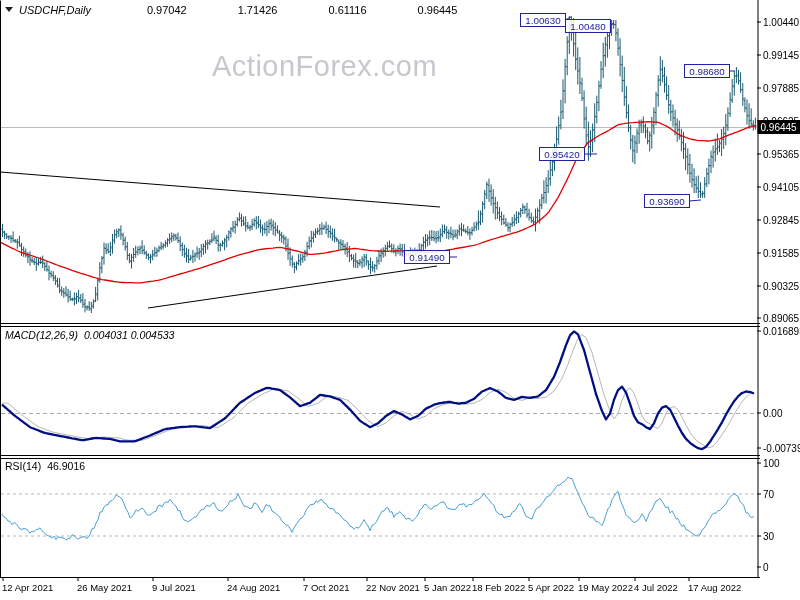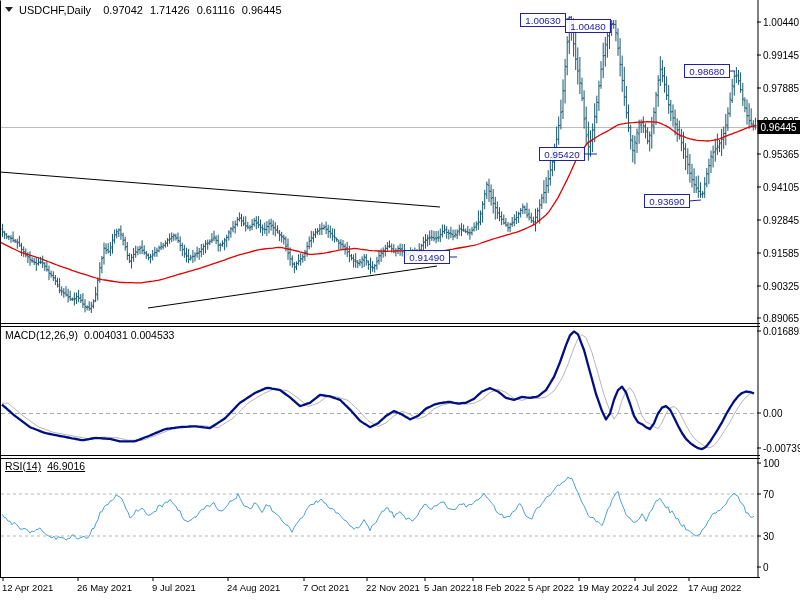--- a/index.html
+++ b/index.html
@@ -4,28 +4,28 @@
 <style>
   html,body{margin:0;padding:0;background:#fff;}
   .screen{position:relative;width:800px;height:600px;background:#fff;overflow:hidden;
           font-family:"Liberation Sans",sans-serif;}
   svg{position:absolute;left:0;top:0;}
   svg text{font-family:"Liberation Sans",sans-serif;}
   .titlebar{position:absolute;left:5px;top:4px;font-size:11px;color:#000;white-space:nowrap;}
   .tri{display:inline-block;width:0;height:0;border-left:4px solid transparent;
        border-right:4px solid transparent;border-top:5px solid #222;margin-right:6px;
        vertical-align:2px;}
-  .sym{margin-right:12px;}
-  .q{margin-right:7px;}
+  .sym{margin-right:12px;font-style:italic;}
+  .q{margin-right:7px;margin-left:44px;}
   .watermark{position:absolute;left:212px;top:50px;font-size:29px;color:#c7c7ce;
              letter-spacing:0.5px;}
   .paneLabel{position:absolute;left:5px;font-size:10.5px;color:#000;white-space:nowrap;}
   .paneLabel span{margin-right:6px;}
-  .macdLab{top:329px;}
-  .rsiLab{top:460px;text-decoration:underline;}
+  .macdLab{top:329px;font-style:italic;}
+  .rsiLab{top:460px;}
 </style>
 </head>
 <body>
 
 <div class="screen">
   <svg id="cv" width="800" height="600" viewBox="0 0 800 600">
       <line x1="1" y1="127.5" x2="757" y2="127.5" stroke="#bcbcbc" stroke-width="1"></line>
       <line x1="0" y1="172" x2="440" y2="207" stroke="#000" stroke-width="1"></line>
       <line x1="148" y1="308" x2="437" y2="266" stroke="#000" stroke-width="1"></line>
       <path d="M2.5 223.8V237.1M1.3 229.1h1.2M2.5 231.3h1.2M4.6 230.9V239.1M3.4 232.5h1.2M4.6 233.9h1.2M6.7 233.2V239.0M5.5 234.9h1.2M6.7 236.8h1.2M8.8 235.3V240.1M7.6 236.9h1.2M8.8 236.8h1.2M11.0 235.0V242.8M9.8 237.9h1.2M11.0 238.6h1.2M13.1 231.4V242.2M11.9 238.0h1.2M13.1 240.3h1.2M15.2 238.9V243.1M14.0 240.9h1.2M15.2 240.9h1.2M17.3 238.8V248.7M16.1 241.9h1.2M17.3 242.9h1.2M19.4 235.8V246.8M18.2 242.2h1.2M19.4 244.9h1.2M21.5 242.8V256.1M20.3 245.9h1.2M21.5 249.6h1.2M23.7 246.4V256.9M22.5 249.3h1.2M23.7 251.7h1.2M25.8 248.5V257.5M24.6 252.2h1.2M25.8 255.0h1.2M27.9 252.1V263.0M26.7 255.2h1.2M27.9 256.7h1.2M30.0 251.3V265.8M28.8 257.1h1.2M30.0 259.6h1.2M32.1 257.2V262.9M30.9 260.7h1.2M32.1 260.7h1.2M34.2 258.0V265.0M33.0 261.7h1.2M34.2 262.7h1.2M36.3 257.4V270.9M35.1 262.4h1.2M36.3 264.2h1.2M38.5 258.1V265.6M37.3 263.5h1.2M38.5 262.0h1.2M40.6 256.8V264.0M39.4 262.4h1.2M40.6 262.5h1.2M42.7 255.6V268.0M41.5 261.6h1.2M42.7 263.0h1.2M44.8 262.1V271.1M43.6 263.7h1.2M44.8 266.1h1.2M46.9 261.0V271.7M45.7 266.3h1.2M46.9 269.5h1.2M49.0 265.5V280.2M47.8 270.2h1.2M49.0 273.2h1.2M51.1 270.5V277.6M49.9 273.7h1.2M51.1 275.0h1.2M53.3 271.2V281.1M52.1 275.6h1.2M53.3 277.4h1.2M55.4 275.0V285.1M54.2 278.2h1.2M55.4 280.6h1.2M57.5 277.6V287.5M56.3 281.5h1.2M57.5 286.2h1.2M59.6 278.1V293.3M58.4 284.8h1.2M59.6 290.6h1.2M61.7 286.4V295.7M60.5 290.0h1.2M61.7 291.1h1.2M63.8 288.1V297.8M62.6 292.1h1.2M63.8 293.0h1.2M66.0 286.1V296.5M64.8 293.0h1.2M66.0 294.8h1.2M68.1 288.8V302.5M66.9 295.1h1.2M68.1 297.3h1.2M70.2 290.6V301.0M69.0 296.6h1.2M70.2 298.9h1.2M72.3 297.5V301.1M71.1 299.3h1.2M72.3 299.5h1.2M74.4 292.4V305.5M73.2 298.8h1.2M74.4 299.0h1.2M76.5 292.6V304.1M75.3 298.4h1.2M76.5 296.8h1.2M78.6 289.9V302.3M77.4 296.6h1.2M78.6 298.4h1.2M80.8 294.0V303.0M79.6 297.7h1.2M80.8 300.4h1.2M82.9 293.2V307.9M81.7 300.1h1.2M82.9 304.1h1.2M85.0 299.1V312.4M83.8 304.1h1.2M85.0 306.6h1.2M87.1 305.3V310.4M85.9 307.5h1.2M87.1 306.9h1.2M89.2 301.3V310.9M88.0 307.1h1.2M89.2 308.4h1.2M91.3 301.9V313.0M90.1 308.8h1.2M91.3 305.2h1.2M93.4 299.3V308.5M92.2 306.6h1.2M93.4 301.9h1.2M95.6 286.8V302.1M94.4 300.7h1.2M95.6 293.9h1.2M97.7 277.5V300.5M96.5 295.0h1.2M97.7 280.4h1.2M99.8 262.1V282.7M98.6 279.5h1.2M99.8 267.8h1.2M101.9 255.9V273.3M100.7 267.9h1.2M101.9 258.5h1.2M104.0 242.5V264.6M102.8 257.5h1.2M104.0 248.1h1.2M106.1 243.4V254.2M104.9 248.4h1.2M106.1 250.6h1.2M108.2 243.2V253.5M107.0 249.6h1.2M108.2 252.0h1.2M110.4 242.0V256.1M109.2 251.4h1.2M110.4 248.1h1.2M112.5 233.9V253.7M111.3 246.9h1.2M112.5 240.8h1.2M114.6 229.5V243.6M113.4 239.8h1.2M114.6 234.9h1.2M116.7 228.7V238.4M115.5 234.6h1.2M116.7 231.6h1.2M118.8 228.4V237.0M117.6 233.2h1.2M118.8 229.9h1.2M120.9 225.4V239.8M119.7 230.3h1.2M120.9 234.1h1.2M123.1 232.7V245.4M121.9 235.4h1.2M123.1 240.3h1.2M125.2 236.7V250.6M124.0 240.1h1.2M125.2 247.2h1.2M127.3 242.0V260.1M126.1 246.6h1.2M127.3 255.4h1.2M129.4 253.1V263.2M128.2 255.5h1.2M129.4 260.4h1.2M131.5 253.9V268.5M130.3 261.4h1.2M131.5 257.3h1.2M133.6 247.9V261.7M132.4 257.5h1.2M133.6 254.4h1.2M135.7 245.7V257.8M134.5 254.5h1.2M135.7 251.9h1.2M137.9 246.3V255.3M136.7 252.3h1.2M137.9 249.8h1.2M140.0 245.6V254.1M138.8 249.5h1.2M140.0 248.3h1.2M142.1 240.2V254.0M140.9 247.3h1.2M142.1 250.7h1.2M144.2 245.3V254.8M143.0 250.1h1.2M144.2 252.7h1.2M146.3 251.0V258.9M145.1 253.0h1.2M146.3 254.3h1.2M148.4 253.4V260.3M147.2 255.4h1.2M148.4 257.7h1.2M150.5 253.9V263.4M149.3 257.5h1.2M150.5 257.0h1.2M152.7 249.9V260.4M151.5 256.1h1.2M152.7 254.9h1.2M154.8 246.8V256.8M153.6 253.9h1.2M154.8 252.5h1.2M156.9 247.7V256.8M155.7 252.6h1.2M156.9 250.9h1.2M159.0 245.6V252.3M157.8 250.7h1.2M159.0 247.9h1.2M161.1 241.9V250.1M159.9 247.8h1.2M161.1 246.2h1.2M163.2 243.1V249.4M162.0 247.0h1.2M163.2 245.2h1.2M165.4 240.4V247.6M164.2 245.3h1.2M165.4 242.8h1.2M167.5 238.2V246.7M166.3 243.5h1.2M167.5 239.9h1.2M169.6 233.4V243.9M168.4 240.1h1.2M169.6 239.0h1.2M171.7 232.4V242.2M170.5 238.6h1.2M171.7 236.5h1.2M173.8 233.4V240.9M172.6 237.9h1.2M173.8 235.3h1.2M175.9 233.8V240.5M174.7 236.2h1.2M175.9 238.0h1.2M178.0 232.5V243.0M176.8 237.9h1.2M178.0 240.6h1.2M180.2 236.4V251.1M179.0 241.1h1.2M180.2 245.6h1.2M182.3 242.6V256.2M181.1 245.5h1.2M182.3 249.7h1.2M184.4 244.7V257.8M183.2 249.3h1.2M184.4 254.2h1.2M186.5 247.7V262.4M185.3 253.2h1.2M186.5 256.3h1.2M188.6 248.9V263.2M187.4 255.4h1.2M188.6 259.5h1.2M190.7 254.9V260.6M189.5 259.0h1.2M190.7 257.9h1.2M192.9 249.9V263.0M191.7 256.8h1.2M192.9 256.4h1.2M195.0 252.3V261.5M193.8 256.2h1.2M195.0 255.0h1.2M197.1 246.6V257.8M195.9 253.4h1.2M197.1 253.1h1.2M199.2 248.0V259.8M198.0 253.1h1.2M199.2 252.0h1.2M201.3 244.0V257.1M200.1 251.6h1.2M201.3 248.9h1.2M203.4 243.5V255.0M202.2 249.3h1.2M203.4 246.4h1.2M205.5 240.2V253.3M204.3 246.4h1.2M205.5 243.3h1.2M207.7 239.6V249.7M206.5 244.3h1.2M207.7 243.1h1.2M209.8 239.4V245.1M208.6 243.2h1.2M209.8 241.6h1.2M211.9 233.2V243.1M210.7 240.1h1.2M211.9 240.2h1.2M214.0 230.7V241.2M212.8 238.8h1.2M214.0 237.1h1.2M216.1 235.4V244.2M214.9 238.3h1.2M216.1 240.3h1.2M218.2 234.7V251.6M217.0 240.7h1.2M218.2 245.1h1.2M220.3 242.8V251.4M219.1 245.2h1.2M220.3 244.9h1.2M222.5 240.5V246.7M221.3 245.2h1.2M222.5 243.0h1.2M224.6 237.9V250.3M223.4 243.6h1.2M224.6 239.8h1.2M226.7 234.7V247.4M225.5 241.0h1.2M226.7 237.4h1.2M228.8 230.3V240.6M227.6 237.3h1.2M228.8 232.0h1.2M230.9 227.1V237.7M229.7 233.3h1.2M230.9 228.8h1.2M233.0 221.0V232.3M231.8 229.1h1.2M233.0 227.1h1.2M235.2 220.5V233.5M234.0 227.3h1.2M235.2 224.1h1.2M237.3 217.0V226.5M236.1 224.5h1.2M237.3 219.4h1.2M239.4 212.4V221.5M238.2 219.6h1.2M239.4 218.6h1.2M241.5 213.9V226.5M240.3 217.8h1.2M241.5 221.1h1.2M243.6 216.4V226.0M242.4 220.7h1.2M243.6 224.0h1.2M245.7 216.2V231.5M244.5 222.9h1.2M245.7 226.2h1.2M247.8 221.9V229.3M246.6 225.8h1.2M247.8 227.1h1.2M250.0 224.8V231.1M248.8 228.1h1.2M250.0 227.3h1.2M252.1 219.2V230.2M250.9 226.7h1.2M252.1 224.4h1.2M254.2 217.9V226.7M253.0 224.2h1.2M254.2 220.6h1.2M256.3 216.2V229.3M255.1 220.7h1.2M256.3 223.5h1.2M258.4 216.0V228.2M257.2 222.4h1.2M258.4 224.8h1.2M260.5 219.5V232.8M259.3 224.9h1.2M260.5 227.3h1.2M262.6 224.5V235.9M261.4 227.8h1.2M262.6 228.9h1.2M264.8 222.5V233.9M263.6 229.0h1.2M264.8 229.5h1.2M266.9 221.1V236.1M265.7 229.6h1.2M266.9 226.4h1.2M269.0 219.4V233.3M267.8 226.5h1.2M269.0 223.8h1.2M271.1 218.6V230.6M269.9 223.1h1.2M271.1 226.0h1.2M273.2 220.3V235.1M272.0 225.2h1.2M273.2 228.0h1.2M275.3 222.2V236.3M274.1 227.4h1.2M275.3 230.2h1.2M277.5 225.3V233.4M276.3 230.0h1.2M277.5 231.9h1.2M279.6 230.0V241.1M278.4 233.2h1.2M279.6 234.4h1.2M281.7 231.9V242.6M280.5 235.5h1.2M281.7 236.3h1.2M283.8 234.7V244.5M282.6 237.5h1.2M283.8 238.3h1.2M285.9 236.3V251.4M284.7 239.2h1.2M285.9 246.5h1.2M288.0 238.5V259.8M286.8 244.9h1.2M288.0 253.3h1.2M290.1 247.4V265.8M288.9 252.7h1.2M290.1 258.8h1.2M292.3 255.4V267.6M291.1 259.0h1.2M292.3 264.1h1.2M294.4 262.0V273.1M293.2 264.0h1.2M294.4 266.7h1.2M296.5 261.4V270.1M295.3 267.2h1.2M296.5 263.5h1.2M298.6 254.2V265.4M297.4 263.3h1.2M298.6 260.7h1.2M300.7 253.4V265.6M299.5 261.1h1.2M300.7 258.8h1.2M302.8 253.7V262.7M301.6 259.1h1.2M302.8 257.0h1.2M304.9 249.8V261.0M303.7 256.7h1.2M304.9 252.3h1.2M307.1 241.8V256.7M305.9 252.0h1.2M307.1 246.6h1.2M309.2 236.5V249.3M308.0 246.4h1.2M309.2 241.5h1.2M311.3 230.8V247.5M310.1 240.5h1.2M311.3 237.6h1.2M313.4 231.2V242.6M312.2 238.3h1.2M313.4 234.3h1.2M315.5 228.5V238.0M314.3 234.9h1.2M315.5 231.8h1.2M317.6 227.9V234.8M316.4 232.7h1.2M317.6 231.4h1.2M319.8 224.1V235.2M318.6 230.4h1.2M319.8 229.0h1.2M321.9 222.4V235.0M320.7 228.6h1.2M321.9 228.4h1.2M324.0 224.6V229.9M322.8 228.5h1.2M324.0 227.3h1.2M326.1 221.6V234.1M324.9 226.7h1.2M326.1 229.3h1.2M328.2 224.7V237.8M327.0 229.3h1.2M328.2 231.8h1.2M330.3 225.7V238.3M329.1 231.5h1.2M330.3 233.2h1.2M332.4 228.2V240.8M331.2 233.7h1.2M332.4 236.8h1.2M334.6 228.6V242.5M333.4 235.2h1.2M334.6 237.3h1.2M336.7 237.4V241.8M335.5 238.8h1.2M336.7 239.6h1.2M338.8 239.5V249.5M337.6 241.0h1.2M338.8 243.1h1.2M340.9 239.2V249.2M339.7 242.6h1.2M340.9 244.4h1.2M343.0 240.0V250.2M341.8 244.2h1.2M343.0 246.1h1.2M345.1 243.7V254.6M343.9 246.5h1.2M345.1 248.8h1.2M347.2 241.9V257.0M346.0 248.0h1.2M347.2 252.7h1.2M349.4 246.0V262.1M348.2 251.5h1.2M349.4 255.8h1.2M351.5 253.9V260.4M350.3 255.9h1.2M351.5 258.4h1.2M353.6 254.5V267.6M352.4 258.0h1.2M353.6 261.1h1.2M355.7 253.0V267.9M354.5 259.7h1.2M355.7 261.1h1.2M357.8 260.0V268.1M356.6 262.4h1.2M357.8 263.3h1.2M359.9 258.9V266.2M358.7 263.4h1.2M359.9 261.8h1.2M362.1 256.3V268.2M360.9 262.8h1.2M362.1 259.1h1.2M364.2 254.0V267.0M363.0 260.2h1.2M364.2 256.8h1.2M366.3 253.9V265.6M365.1 257.7h1.2M366.3 260.5h1.2M368.4 260.4V269.8M367.2 262.1h1.2M368.4 264.4h1.2M370.5 257.5V274.2M369.3 264.3h1.2M370.5 267.2h1.2M372.6 261.1V271.6M371.4 266.3h1.2M372.6 267.6h1.2M374.7 264.1V272.6M373.5 268.2h1.2M374.7 265.6h1.2M376.9 256.8V269.7M375.7 265.8h1.2M376.9 261.7h1.2M379.0 250.3V264.6M377.8 260.5h1.2M379.0 255.8h1.2M381.1 248.6V262.0M379.9 255.8h1.2M381.1 252.8h1.2M383.2 247.4V257.7M382.0 253.6h1.2M383.2 250.2h1.2M385.3 244.8V256.5M384.1 250.6h1.2M385.3 248.5h1.2M387.4 242.0V251.8M386.2 248.2h1.2M387.4 246.7h1.2M389.5 240.5V248.0M388.3 246.1h1.2M389.5 246.2h1.2M391.7 243.5V252.6M390.5 246.4h1.2M391.7 248.8h1.2M393.8 244.2V253.3M392.6 248.8h1.2M393.8 251.2h1.2M395.9 248.2V256.4M394.7 252.3h1.2M395.9 250.5h1.2M398.0 245.5V254.0M396.8 250.8h1.2M398.0 248.6h1.2M400.1 243.5V255.7M398.9 248.5h1.2M400.1 249.4h1.2M402.2 244.0V256.4M401.0 248.8h1.2M402.2 252.0h1.2M404.4 244.0V257.4M403.2 250.5h1.2M404.4 252.9h1.2M406.5 252.0V255.5M405.3 254.0h1.2M406.5 254.9h1.2M408.6 250.9V255.5M407.4 254.4h1.2M408.6 255.8h1.2M410.7 247.3V255.5M409.5 254.2h1.2M410.7 254.9h1.2M412.8 249.1V255.5M411.6 254.8h1.2M412.8 255.3h1.2M414.9 247.6V255.5M413.7 254.5h1.2M414.9 254.5h1.2M417.0 249.1V255.5M415.8 255.0h1.2M417.0 251.3h1.2M419.2 243.2V253.4M418.0 251.0h1.2M419.2 249.9h1.2M421.3 243.8V254.2M420.1 249.9h1.2M421.3 245.7h1.2M423.4 236.7V251.5M422.2 245.3h1.2M423.4 242.5h1.2M425.5 234.0V248.7M424.3 241.9h1.2M425.5 240.1h1.2M427.6 234.6V246.5M426.4 240.3h1.2M427.6 238.7h1.2M429.7 230.5V245.1M428.5 237.6h1.2M429.7 238.0h1.2M431.8 230.0V240.9M430.6 236.8h1.2M431.8 237.7h1.2M434.0 230.8V241.4M432.8 237.5h1.2M434.0 238.9h1.2M436.1 231.1V243.4M434.9 238.1h1.2M436.1 238.7h1.2M438.2 230.6V241.8M437.0 237.5h1.2M438.2 238.3h1.2M440.3 228.5V242.2M439.1 237.0h1.2M440.3 234.8h1.2M442.4 224.5V237.4M441.2 234.4h1.2M442.4 231.5h1.2M444.5 224.6V233.9M443.3 231.9h1.2M444.5 229.3h1.2M446.7 226.2V238.7M445.5 230.1h1.2M446.7 232.5h1.2M448.8 229.4V239.5M447.6 232.2h1.2M448.8 233.4h1.2M450.9 226.7V238.0M449.7 232.9h1.2M450.9 233.9h1.2M453.0 229.6V240.3M451.8 234.5h1.2M453.0 236.7h1.2M455.1 229.6V237.7M453.9 235.7h1.2M455.1 234.1h1.2M457.2 229.3V239.1M456.0 235.1h1.2M457.2 232.1h1.2M459.3 224.6V235.7M458.1 231.1h1.2M459.3 229.3h1.2M461.5 223.1V236.2M460.3 228.3h1.2M461.5 230.4h1.2M463.6 224.5V231.7M462.4 229.5h1.2M463.6 230.1h1.2M465.7 228.6V233.2M464.5 231.3h1.2M465.7 231.7h1.2M467.8 226.0V235.4M466.6 231.6h1.2M467.8 232.4h1.2M469.9 228.6V239.8M468.7 233.0h1.2M469.9 233.0h1.2M472.0 226.8V235.4M470.8 232.7h1.2M472.0 230.5h1.2M474.1 222.3V231.5M472.9 229.4h1.2M474.1 227.2h1.2M476.3 221.3V230.7M475.1 227.0h1.2M476.3 224.8h1.2M478.4 210.3V229.9M477.2 223.3h1.2M478.4 221.9h1.2M480.5 210.5V225.2M479.3 222.3h1.2M480.5 213.1h1.2M482.6 201.2V222.7M481.4 214.4h1.2M482.6 204.0h1.2M484.7 189.9V209.3M483.5 204.3h1.2M484.7 193.7h1.2M486.8 181.6V199.1M485.6 194.9h1.2M486.8 184.3h1.2M489.0 178.6V201.9M487.8 185.3h1.2M489.0 191.0h1.2M491.1 184.4V205.6M489.9 191.4h1.2M491.1 198.5h1.2M493.2 189.0V213.5M492.0 197.5h1.2M493.2 203.6h1.2M495.3 196.8V219.6M494.1 203.4h1.2M495.3 207.6h1.2M497.4 201.5V218.9M496.2 207.8h1.2M497.4 213.1h1.2M499.5 207.1V221.2M498.3 212.8h1.2M499.5 216.7h1.2M501.6 211.4V225.1M500.4 216.5h1.2M501.6 219.2h1.2M503.8 214.6V224.6M502.6 219.5h1.2M503.8 223.2h1.2M505.9 218.0V226.7M504.7 222.4h1.2M505.9 225.0h1.2M508.0 222.1V231.7M506.8 225.1h1.2M508.0 227.7h1.2M510.1 222.7V232.3M508.9 227.7h1.2M510.1 224.3h1.2M512.2 217.0V226.9M511.0 224.2h1.2M512.2 223.0h1.2M514.3 214.3V226.1M513.1 222.1h1.2M514.3 219.6h1.2M516.4 211.2V224.0M515.2 219.1h1.2M516.4 217.5h1.2M518.6 211.7V223.0M517.4 217.6h1.2M518.6 213.4h1.2M520.7 208.0V217.5M519.5 214.2h1.2M520.7 210.5h1.2M522.8 203.6V214.0M521.6 210.2h1.2M522.8 207.0h1.2M524.9 205.5V213.9M523.7 207.1h1.2M524.9 209.6h1.2M527.0 202.8V217.9M525.8 209.3h1.2M527.0 215.1h1.2M529.1 208.7V220.5M527.9 214.0h1.2M529.1 217.1h1.2M531.3 212.7V223.1M530.1 217.7h1.2M531.3 220.5h1.2M533.4 216.7V224.4M532.2 220.9h1.2M533.4 221.6h1.2M535.5 208.6V231.5M534.3 222.1h1.2M535.5 217.3h1.2M537.6 207.6V221.7M536.4 217.2h1.2M537.6 210.6h1.2M539.7 199.2V223.7M538.5 210.9h1.2M539.7 204.8h1.2M541.8 193.9V209.0M540.6 205.3h1.2M541.8 198.0h1.2M543.9 180.2V203.4M542.7 198.0h1.2M543.9 192.6h1.2M546.1 177.2V203.4M544.9 192.5h1.2M546.1 185.5h1.2M548.2 170.2V193.2M547.0 185.7h1.2M548.2 179.2h1.2M550.3 158.6V185.7M549.1 178.5h1.2M550.3 170.2h1.2M552.4 149.2V176.2M551.2 169.8h1.2M552.4 161.6h1.2M554.5 143.7V170.8M553.3 162.1h1.2M554.5 151.7h1.2M556.6 126.4V159.6M555.4 150.4h1.2M556.6 139.3h1.2M558.7 116.5V144.7M557.5 139.2h1.2M558.7 125.6h1.2M560.9 99.7V129.4M559.7 125.2h1.2M560.9 112.3h1.2M563.0 79.4V119.0M561.8 111.5h1.2M563.0 91.1h1.2M565.1 58.9V103.4M563.9 90.6h1.2M565.1 66.4h1.2M567.2 36.3V75.3M566.0 66.8h1.2M567.2 42.5h1.2M569.3 16.1V54.1M568.1 41.1h1.2M569.3 27.6h1.2M571.4 16.1V40.7M570.2 26.1h1.2M571.4 31.2h1.2M573.6 18.1V56.6M572.4 30.3h1.2M573.6 43.8h1.2M575.7 31.8V70.1M574.5 43.7h1.2M575.7 59.4h1.2M577.8 47.4V84.5M576.6 58.6h1.2M577.8 71.2h1.2M579.9 57.0V94.0M578.7 70.0h1.2M579.9 82.8h1.2M582.0 77.7V101.1M580.8 83.7h1.2M582.0 98.2h1.2M584.1 90.4V128.6M582.9 98.2h1.2M584.1 119.2h1.2M586.2 106.6V144.9M585.0 118.0h1.2M586.2 136.1h1.2M588.4 121.6V160.7M587.2 134.7h1.2M588.4 147.1h1.2M590.5 130.3V156.7M589.3 146.5h1.2M590.5 140.8h1.2M592.6 123.4V152.2M591.4 141.6h1.2M592.6 130.3h1.2M594.7 103.3V142.2M593.5 129.5h1.2M594.7 116.3h1.2M596.8 95.7V123.4M595.6 117.0h1.2M596.8 102.3h1.2M598.9 80.7V110.9M597.7 102.5h1.2M598.9 86.1h1.2M601.0 61.1V88.8M599.8 85.5h1.2M601.0 69.4h1.2M603.2 42.7V78.2M602.0 69.0h1.2M603.2 55.9h1.2M605.3 36.9V66.6M604.1 55.5h1.2M605.3 44.1h1.2M607.4 31.8V57.7M606.2 45.0h1.2M607.4 35.5h1.2M609.5 22.8V49.0M608.3 36.1h1.2M609.5 28.0h1.2M611.6 20.0V35.9M610.4 27.9h1.2M611.6 24.1h1.2M613.7 20.0V28.8M612.5 23.4h1.2M613.7 24.5h1.2M615.9 20.0V41.3M614.7 24.6h1.2M615.9 32.7h1.2M618.0 28.3V55.8M616.8 33.8h1.2M618.0 48.4h1.2M620.1 38.2V76.4M618.9 47.8h1.2M620.1 64.3h1.2M622.2 55.6V91.9M621.0 64.6h1.2M622.2 80.7h1.2M624.3 66.8V105.9M623.1 80.4h1.2M624.3 97.0h1.2M626.4 86.0V118.5M625.2 97.1h1.2M626.4 113.0h1.2M628.5 104.5V132.1M627.3 112.4h1.2M628.5 127.5h1.2M630.7 124.7V149.5M629.5 128.0h1.2M630.7 139.9h1.2M632.8 134.9V162.4M631.6 140.9h1.2M632.8 150.3h1.2M634.9 135.6V164.2M633.7 150.9h1.2M634.9 142.1h1.2M637.0 128.5V153.0M635.8 143.4h1.2M637.0 132.3h1.2M639.1 119.7V143.8M637.9 133.8h1.2M639.1 123.3h1.2M641.2 119.5V133.1M640.0 125.0h1.2M641.2 122.7h1.2M643.3 116.5V133.0M642.1 122.7h1.2M643.3 125.9h1.2M645.5 123.3V138.3M644.3 126.1h1.2M645.5 130.8h1.2M647.6 127.4V144.3M646.4 132.1h1.2M647.6 140.8h1.2M649.7 131.4V151.5M648.5 141.5h1.2M649.7 135.0h1.2M651.8 116.9V148.6M650.6 136.0h1.2M651.8 125.0h1.2M653.9 107.4V134.3M652.7 126.1h1.2M653.9 112.1h1.2M656.0 91.8V125.1M654.8 112.6h1.2M656.0 94.6h1.2M658.2 75.2V106.8M657.0 95.7h1.2M658.2 80.5h1.2M660.3 56.2V86.1M659.1 79.8h1.2M660.3 69.1h1.2M662.4 60.0V82.3M661.2 69.7h1.2M662.4 76.2h1.2M664.5 67.0V92.6M663.3 75.5h1.2M664.5 84.2h1.2M666.6 76.3V100.0M665.4 84.9h1.2M666.6 95.4h1.2M668.7 85.0V113.8M667.5 95.2h1.2M668.7 104.6h1.2M670.8 99.8V121.1M669.6 105.2h1.2M670.8 111.9h1.2M673.0 104.4V126.5M671.8 111.7h1.2M673.0 117.9h1.2M675.1 109.6V135.3M673.9 118.0h1.2M675.1 123.7h1.2M677.2 118.3V141.8M676.0 124.7h1.2M677.2 129.9h1.2M679.3 120.5V139.6M678.1 129.8h1.2M679.3 135.8h1.2M681.4 128.8V151.2M680.2 136.2h1.2M681.4 142.9h1.2M683.5 131.7V158.9M682.3 142.2h1.2M683.5 148.4h1.2M685.6 143.1V170.1M684.4 149.3h1.2M685.6 156.8h1.2M687.8 148.3V174.4M686.6 156.8h1.2M687.8 164.3h1.2M689.9 154.0V182.7M688.7 164.8h1.2M689.9 173.2h1.2M692.0 163.8V187.5M690.8 173.3h1.2M692.0 179.7h1.2M694.1 168.3V193.1M692.9 179.6h1.2M694.1 184.4h1.2M696.2 176.2V193.0M695.0 185.0h1.2M696.2 188.7h1.2M698.3 175.5V197.9M697.1 188.0h1.2M698.3 191.4h1.2M700.5 182.3V197.9M699.3 191.3h1.2M700.5 193.9h1.2M702.6 190.9V197.9M701.4 194.8h1.2M702.6 193.6h1.2M704.7 177.1V197.9M703.5 193.1h1.2M704.7 184.1h1.2M706.8 167.9V187.2M705.6 183.7h1.2M706.8 173.6h1.2M708.9 158.7V184.3M707.7 174.2h1.2M708.9 165.6h1.2M711.0 150.6V173.1M709.8 165.6h1.2M711.0 156.3h1.2M713.1 145.5V167.5M711.9 157.2h1.2M713.1 152.3h1.2M715.3 138.6V161.7M714.1 151.8h1.2M715.3 149.9h1.2M717.4 133.6V154.9M716.2 148.4h1.2M717.4 146.0h1.2M719.5 140.0V152.1M718.3 147.4h1.2M719.5 143.8h1.2M721.6 129.0V156.0M720.4 142.6h1.2M721.6 139.3h1.2M723.7 126.6V148.9M722.5 139.5h1.2M723.7 133.4h1.2M725.8 113.9V145.2M724.6 133.5h1.2M725.8 125.0h1.2M727.9 107.3V130.9M726.7 125.9h1.2M727.9 113.1h1.2M730.1 92.3V116.9M728.9 113.6h1.2M730.1 99.2h1.2M732.2 78.9V103.0M731.0 100.4h1.2M732.2 85.5h1.2M734.3 71.0V95.6M733.1 86.8h1.2M734.3 76.2h1.2M736.4 67.1V83.1M735.2 76.0h1.2M736.4 75.0h1.2M738.5 70.0V84.7M737.3 76.0h1.2M738.5 80.9h1.2M740.6 72.3V92.8M739.4 80.7h1.2M740.6 89.5h1.2M742.8 82.9V105.9M741.6 90.1h1.2M742.8 99.0h1.2M744.9 97.3V112.3M743.7 100.5h1.2M744.9 107.8h1.2M747.0 99.4V124.6M745.8 108.4h1.2M747.0 115.9h1.2M749.1 103.2V128.9M747.9 115.6h1.2M749.1 120.9h1.2M751.2 108.3V127.0M750.0 120.3h1.2M751.2 123.6h1.2M753.3 120.2V130.6M752.1 124.9h1.2M753.3 125.4h1.2M755.4 117.7V129.7M754.2 126.3h1.2M755.4 125.7h1.2" stroke="#1b5a70" fill="none" stroke-width="1"></path>
@@ -120,20 +120,21 @@
       <rect x="404.5" y="250.5" width="45" height="13" fill="rgba(255,255,255,0.88)" stroke="#2121a3" stroke-width="1"></rect>
       <text x="427" y="260.5" font-size="9.8" fill="#2121a3" text-anchor="middle">0.91490</text>
       <rect x="757.5" y="120" width="42.5" height="14" fill="#000000"></rect>
       <text x="760.5" y="130.5" font-size="10" fill="#ffffff" text-anchor="start">0.96445</text>
     </svg>
 
   <div class="titlebar">
     <span class="tri"></span><span class="sym">USDCHF,Daily</span><span class="q">0.97042</span><span class="q">1.71426</span><span class="q">0.61116</span><span class="q">0.96445</span>
   </div>
 
+  <div class="watermark">ActionForex.com</div>
 
   <div class="paneLabel macdLab">
     <span>MACD(12,26,9)</span><span>0.004031 0.004533</span>
   </div>
 
   <div class="paneLabel rsiLab">
     <span>RSI(14)</span><span>46.9016</span>
   </div>
 </div>
 

